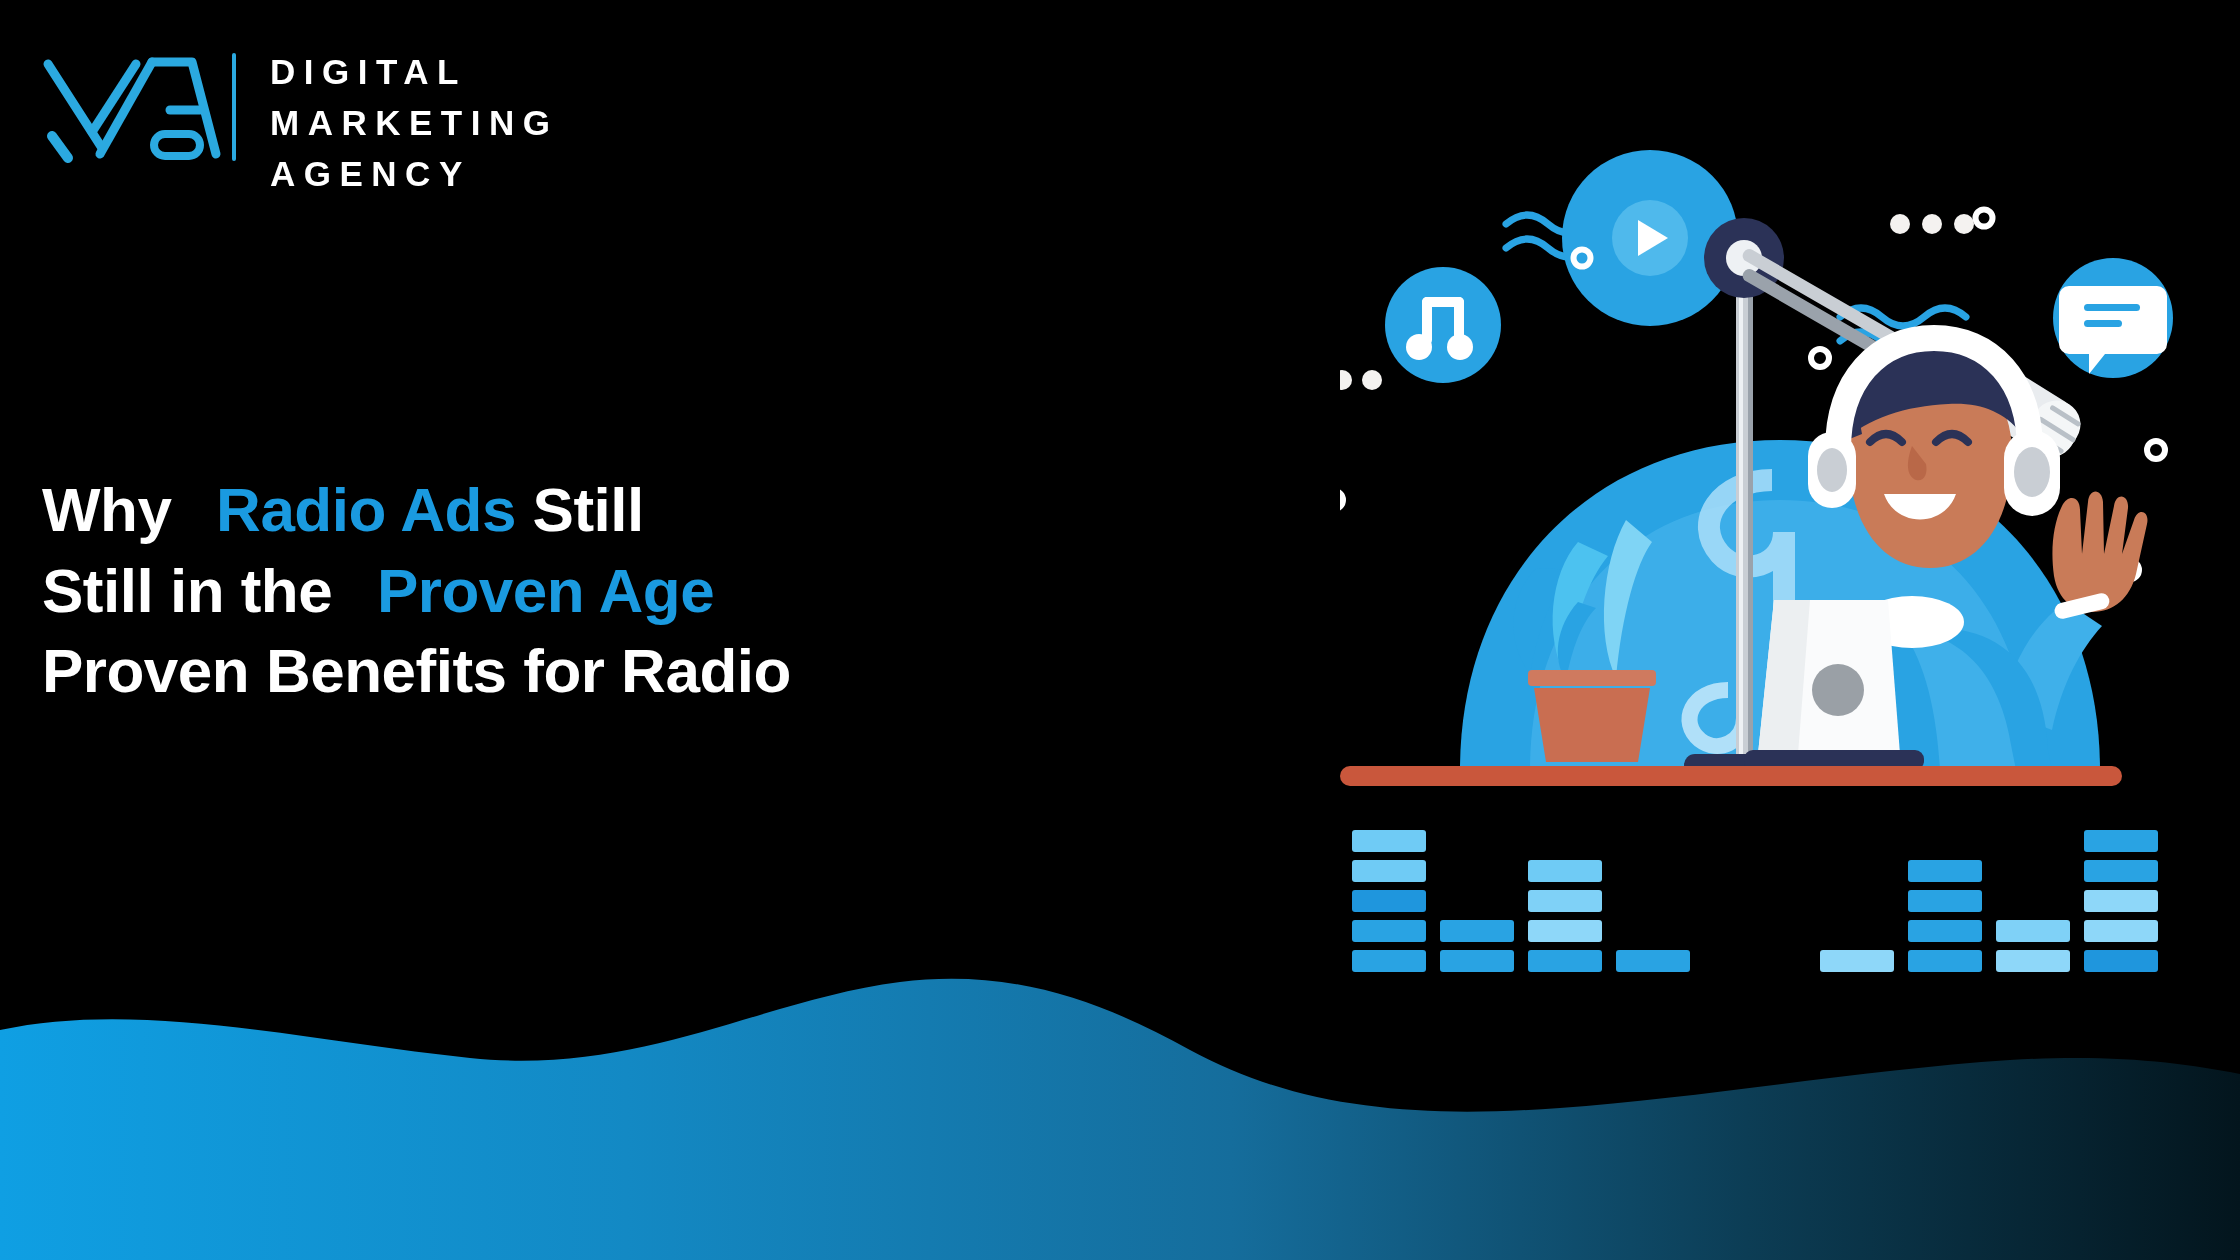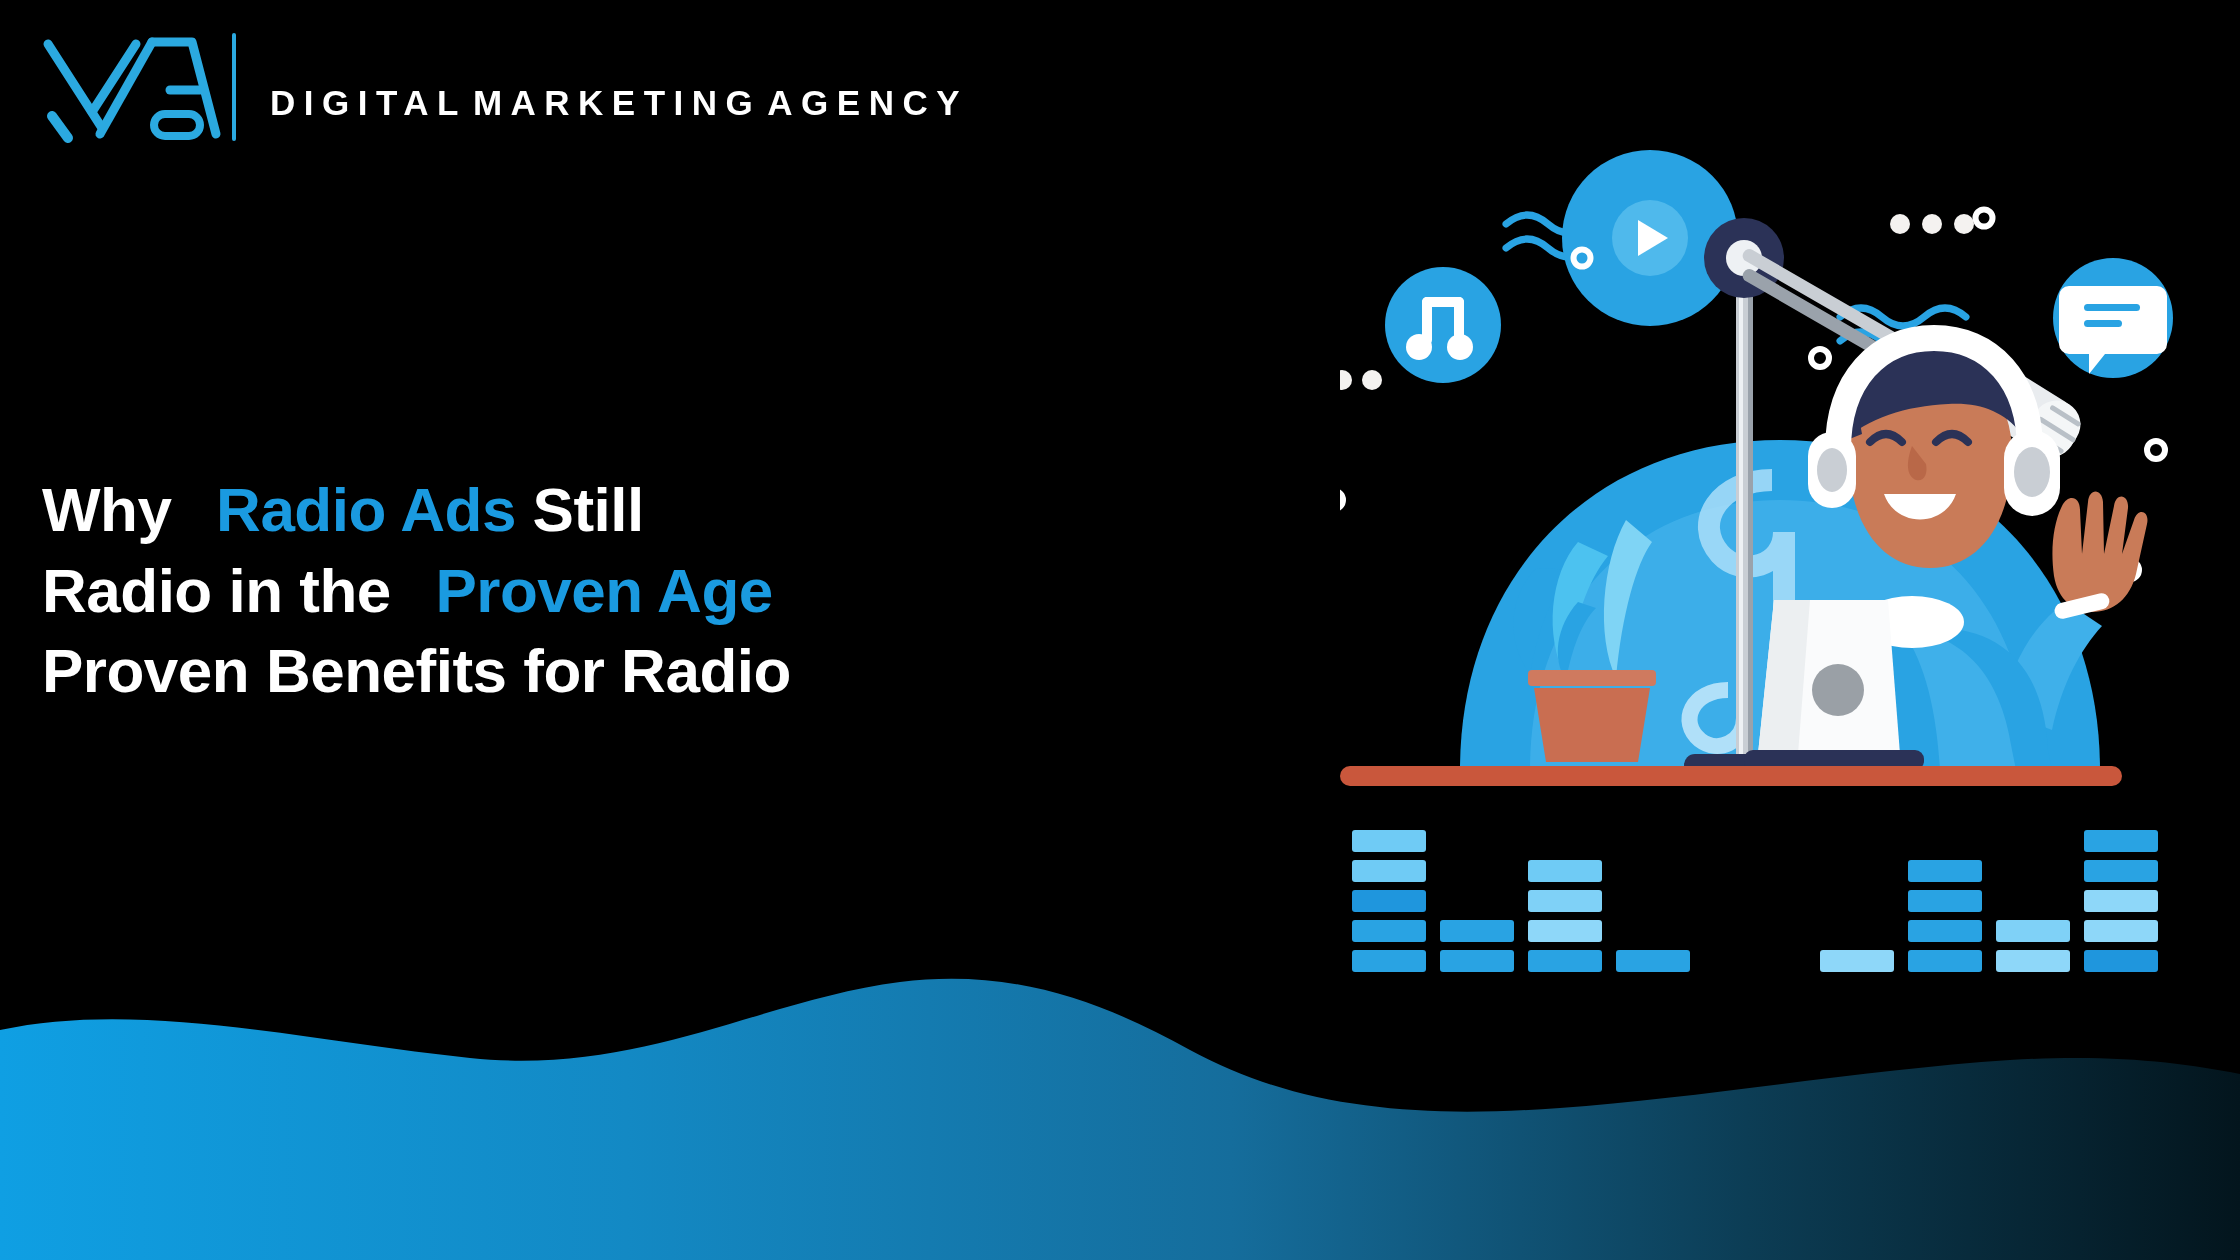--- a/index.html
+++ b/index.html
@@ -20,22 +20,22 @@
   #logo {
     position:absolute; left:30px; top:22px;
     display:flex; align-items:center; z-index:5;
   }
   #logo-mark { width:200px; height:130px; display:block; }
   #logo-divider {
     width:4px; height:108px; background:#2ba9e0; margin:0 34px 0 2px;
     border-radius:2px;
   }
   #logo-words {
-    display:flex; justify-content:center;
-    gap:6px;
+    display:flex; flex-direction:column; justify-content:center;
+    gap:14px;
     margin-top:32px;
   }
   .logo-word {
     color:#ffffff; font-size:35px; font-weight:bold;
     letter-spacing:8.5px; line-height:1.05;
     font-family:"Liberation Sans", sans-serif;
   }
 
   
   #headline {
@@ -103,21 +103,21 @@
     <div class="logo-word">MARKETING</div>
     <div class="logo-word">AGENCY</div>
   </div>
 </div>
 
 <div id="headline">
   <div class="hl-line">
     <span>Why </span><span class="hl-accent">Radio Ads</span><span> Still</span>
   </div>
   <div class="hl-line">
-    <span>Radio in the </span><span class="hl-accent">Proven Age</span>
+    <span>Still in the </span><span class="hl-accent">Proven Age</span>
   </div>
   <div class="hl-line">Proven Benefits for Radio</div>
 </div>
 
 <div id="illustration">
 <svg width="900" height="850" viewBox="0 0 900 850">
 
   <path d="M120,620 C120,430 250,290 440,290 C630,290 760,430 760,620 L760,625 L120,625 Z" fill="#29a3e3"></path>
 
   <path d="M190,620 C190,460 290,350 440,350 C590,350 690,460 690,620 Z" fill="#3fb0ea" opacity="0.85"></path>

